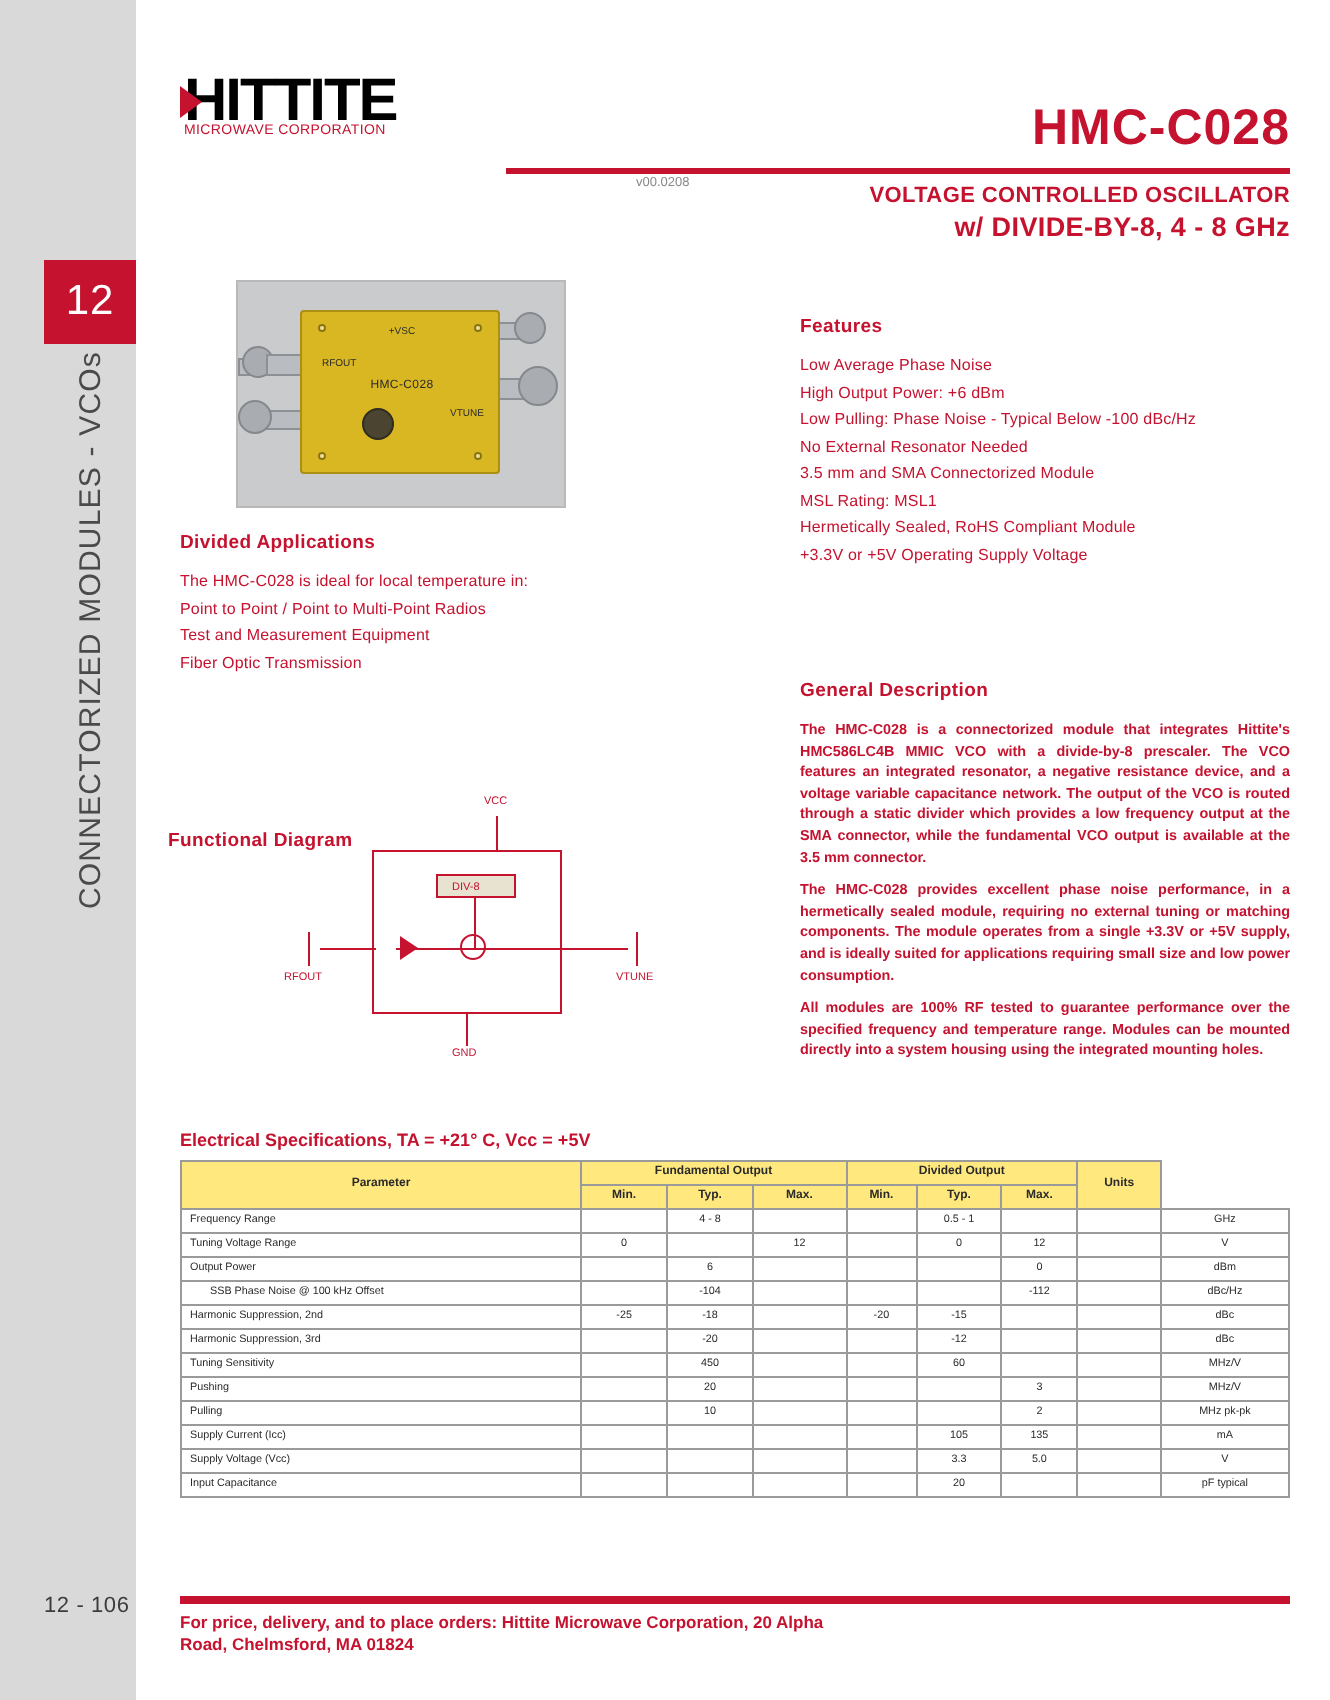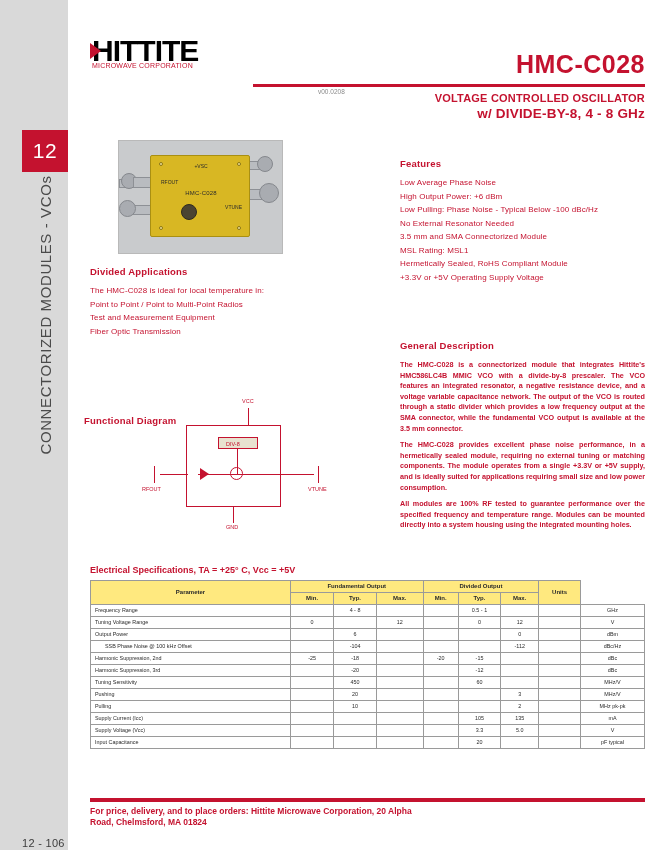--- a/index.html
+++ b/index.html
@@ -25,21 +25,21 @@
   .rail-vertical {
     position:absolute; left:-88px; top:300px;
     width:280px; height:30px;
     transform: rotate(-90deg);
     transform-origin: center center;
     color:#4a4a4a; font-size:15px; letter-spacing:0.6px;
     text-align:center; white-space:nowrap;
   }
   .rail-page {
     position:absolute; left:22px; top:797px;
-    color:#3c3c3c; font-size:11px; letter-spacing:0.3px;margin-top:40px;
+    color:#3c3c3c; font-size:11px; letter-spacing:0.3px;
   }
   
   .page {
     position:absolute; left:68px; top:0; width:597px; height:850px;
     background:#ffffff;
   }
   
   .logo {
     position:absolute; left:24px; top:40px; width:120px; height:34px;
   }
@@ -292,21 +292,21 @@
   <div class="fd-line" style="left:92px; top:474px; width:28px; height:1px;"></div>
   <div class="fd-line" style="left:210px; top:474px; width:36px; height:1px;"></div>
   <div class="fd-circle" style="left:162px; top:467px;"></div>
   <div class="fd-tri" style="left:132px; top:468px;"></div>
 
   <div class="fd-line" style="left:86px; top:466px; width:1px; height:17px;"></div>
   <div class="fd-label" style="left:74px; top:486px;">RFOUT</div>
   <div class="fd-line" style="left:250px; top:466px; width:1px; height:17px;"></div>
   <div class="fd-label" style="left:240px; top:486px;">VTUNE</div>
 
-  <div class="tbl-head">Electrical Specifications, TA = +25° C, Vcc = +5V</div>
+  <div class="tbl-head">Electrical Specifications, TA = +21° C, Vcc = +5V</div>
   <table class="spec">
     <thead>
       <tr>
         <th rowspan="2">Parameter</th>
         <th colspan="3">Fundamental Output</th>
         <th colspan="3">Divided Output</th>
         <th rowspan="2">Units</th>
       </tr>
       <tr>
         <th>Min.</th>

